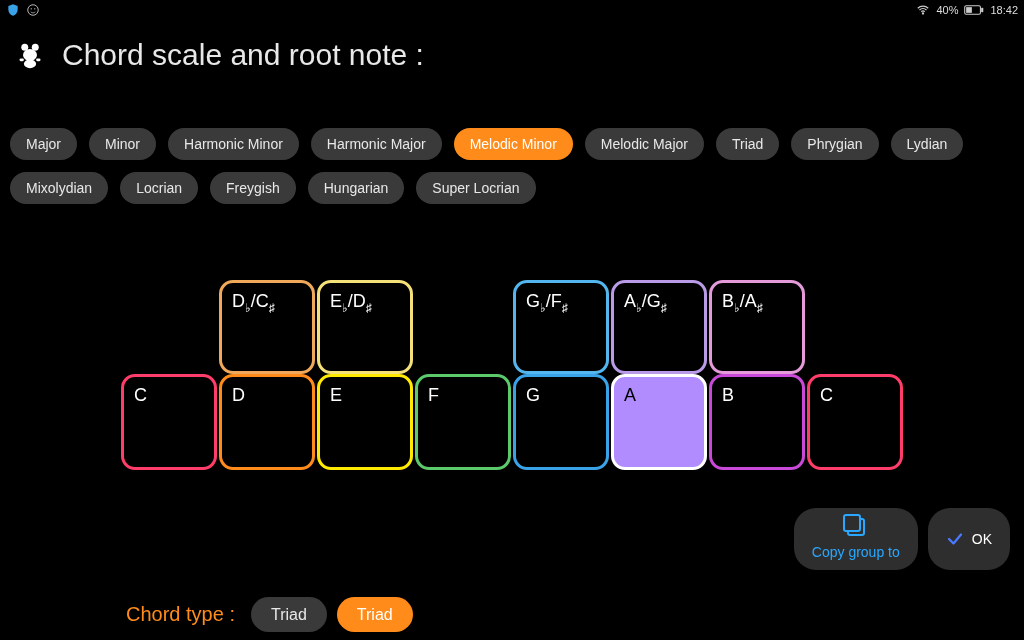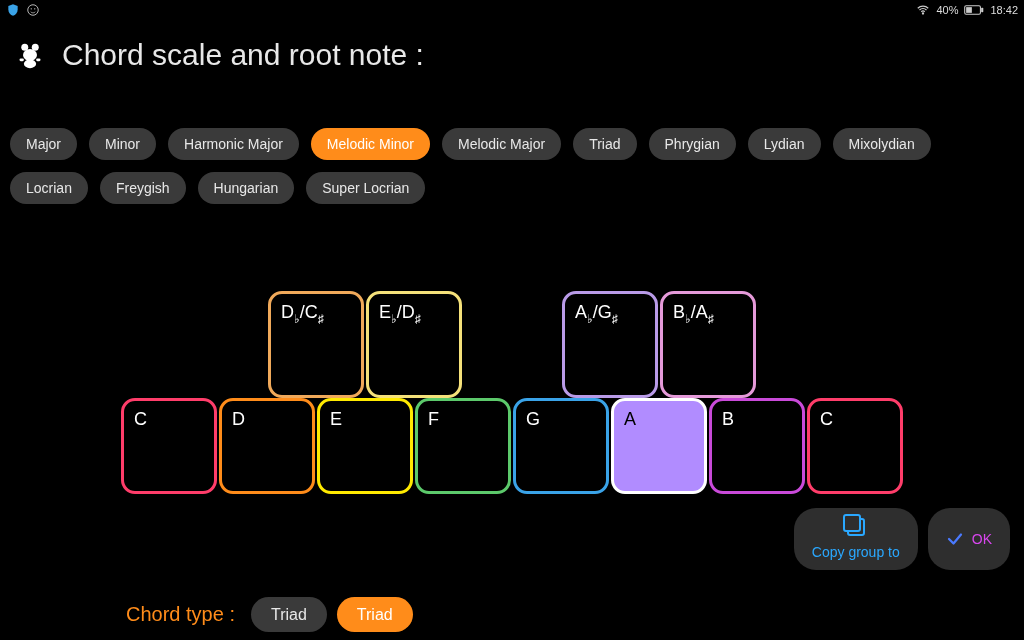--- a/index.html
+++ b/index.html
@@ -12,29 +12,29 @@
   .teddy-icon { width: 28px; height: 28px; }
   .title { font-size: 30px; font-weight: 400; color: #e8e8e8; }
   .scales { position: absolute; top: 128px; left: 10px; right: 10px; display: flex; flex-wrap: wrap; gap: 12px; }
   .chip { background: #3a3a3a; color: #e8e8e8; border-radius: 18px; padding: 8px 16px; font-size: 14px; cursor: pointer; white-space: nowrap; }
   .chip.active { background: #ff8c1a; color: #fff; }
   .keyboard { position: absolute; top: 280px; left: 0; right: 0; display: flex; flex-direction: column; align-items: center; }
   .row { display: flex; }
   .key { width: 96px; height: 96px; border: 3px solid; border-radius: 14px; margin: 0 1px; padding: 8px 10px; font-size: 18px; font-weight: 500; color: #fff; cursor: pointer; background: #000; position: relative; }
   .key.spacer { border: none; background: transparent; cursor: default; }
   .key.selected { background: #b18cff; color: #000; border-color: #fff; }
-  .row-top .key { height: 107px; margin-top: 11px; }
+  .row-top .key { height: 94px; }
   .ksub { font-size: 12px; vertical-align: sub; }
   .bottom-bar { position: absolute; bottom: 14px; left: 0; right: 0; display: flex; justify-content: space-between; align-items: center; padding: 0 16px; }
   .chord-type { display: flex; align-items: center; gap: 16px; margin-left: 110px; }
   .chord-type-label { color: #ff8c1a; font-size: 20px; }
   .actions { position: absolute; right: 14px; bottom: 70px; display: flex; gap: 10px; }
   .action-btn { background: #2e2e2e; border-radius: 22px; padding: 10px 18px; display: flex; align-items: center; gap: 8px; font-size: 14px; cursor: pointer; }
   .action-btn.copy { color: #2aa8ff; flex-direction: column; }
-  .action-btn.ok { color: #d946ef; text-align: center; }
+  .action-btn.ok { color: #ffffff; text-align: center; }
   .copy-icon { width: 18px; height: 18px; border: 2px solid #2aa8ff; border-radius: 3px; position: relative; }
   .copy-icon::before { content: ""; position: absolute; top: -6px; left: -6px; width: 14px; height: 14px; border: 2px solid #2aa8ff; border-radius: 3px; background: #2e2e2e; }
   .check-icon { width: 18px; height: 18px; position: relative; }
   .check-icon svg { width: 100%; height: 100%; }
 </style>
 </head>
 <body>
 
 <div class="statusbar">
   <div class="status-left">
@@ -83,39 +83,41 @@
         <rect x="4" y="20" width="5" height="3" rx="1.5"></rect>
         <rect x="23" y="20" width="5" height="3" rx="1.5"></rect>
       </svg>
   </span>
   <div class="title">Chord scale and root note :</div>
 </div>
 
 <div class="scales" id="scales">
     <div class="chip">Major</div>
     <div class="chip">Minor</div>
+    <div class="chip">Harmonic Minor</div>
     <div class="chip">Harmonic Major</div>
     <div class="chip active">Melodic Minor</div>
     <div class="chip">Melodic Major</div>
     <div class="chip">Triad</div>
     <div class="chip">Phrygian</div>
     <div class="chip">Lydian</div>
     <div class="chip">Mixolydian</div>
     <div class="chip">Locrian</div>
     <div class="chip">Freygish</div>
     <div class="chip">Hungarian</div>
     <div class="chip">Super Locrian</div>
   </div>
 
 <div class="keyboard">
   <div class="row row-top" id="row-top">
       <div class="key spacer"></div>
       <div class="key" style="border-color: rgb(240, 169, 90);">D<span class="ksub">♭</span>/C<span class="ksub">♯</span></div>
       <div class="key" style="border-color: rgb(245, 225, 122);">E<span class="ksub">♭</span>/D<span class="ksub">♯</span></div>
       <div class="key spacer"></div>
+      <div class="key" style="border-color: rgb(84, 182, 239);">G<span class="ksub">♭</span>/F<span class="ksub">♯</span></div>
       <div class="key" style="border-color: rgb(185, 155, 232);">A<span class="ksub">♭</span>/G<span class="ksub">♯</span></div>
       <div class="key" style="border-color: rgb(229, 154, 217);">B<span class="ksub">♭</span>/A<span class="ksub">♯</span></div>
       <div class="key spacer"></div>
     </div>
   <div class="row" id="row-bottom">
       <div class="key" style="border-color: rgb(255, 61, 106);">C</div>
       <div class="key" style="border-color: rgb(255, 140, 26);">D</div>
       <div class="key" style="border-color: rgb(255, 234, 0);">E</div>
       <div class="key" style="border-color: rgb(92, 201, 107);">F</div>
       <div class="key" style="border-color: rgb(58, 163, 232);">G</div>

